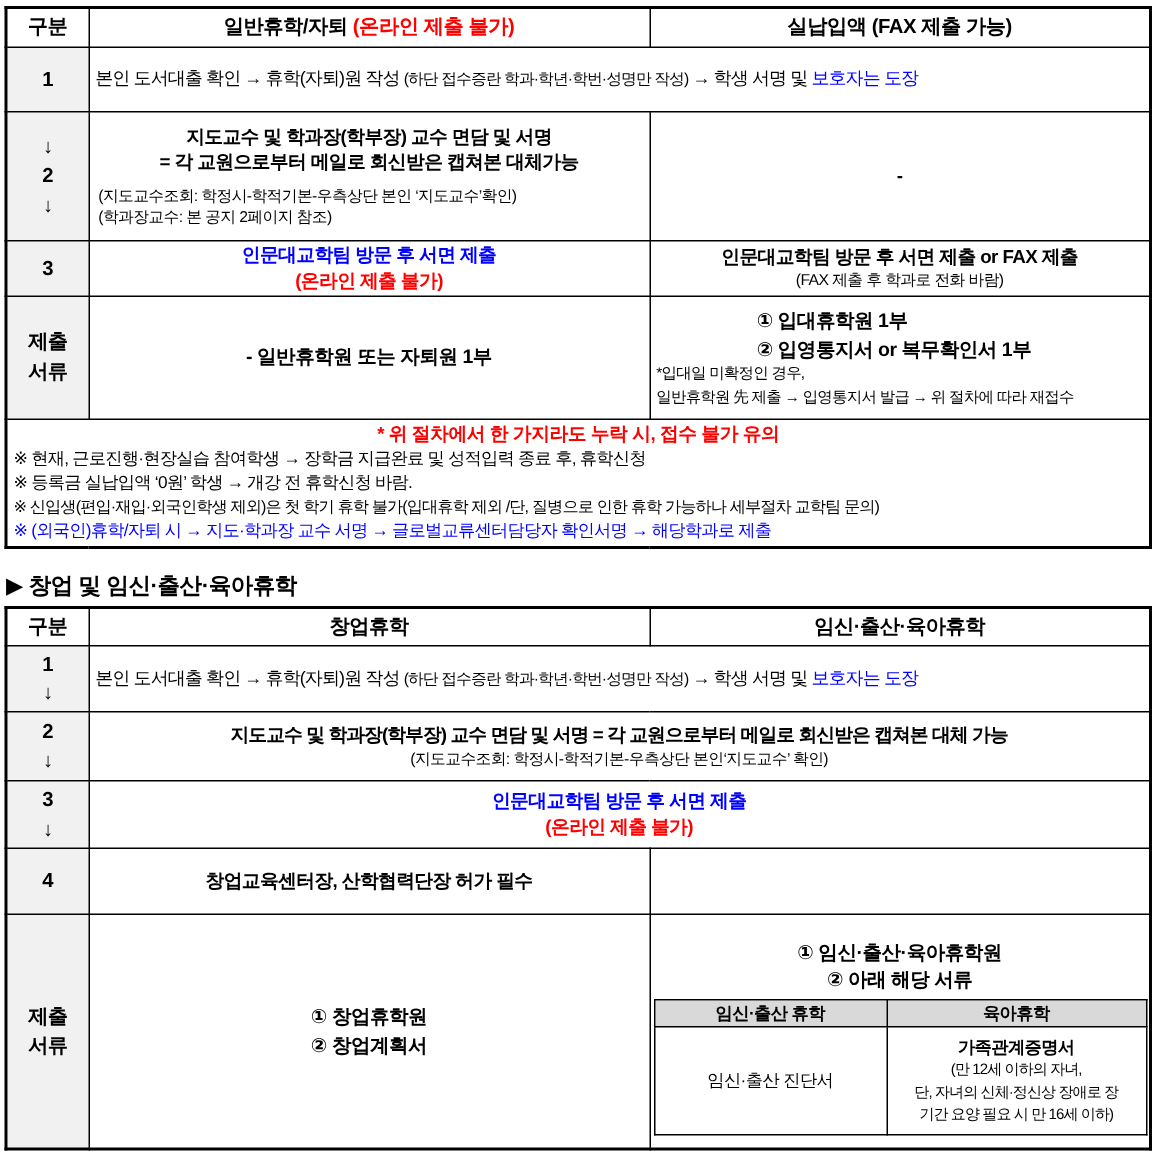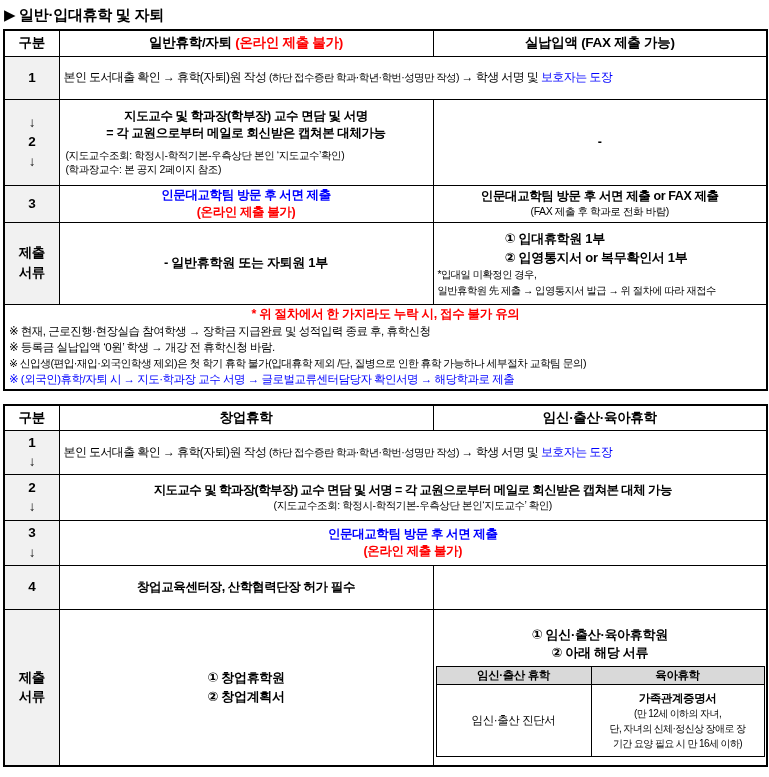--- a/index.html
+++ b/index.html
@@ -33,21 +33,20 @@
   .submit-right-t1{display:flex;flex-direction:column;height:100%;padding:2px 4px;}
   .sr-items{font-size:13px;font-weight:bold;letter-spacing:-0.3px;white-space:pre-line;margin:2px 0 0 67px;line-height:1.45;}
   .sr-note{font-size:10.3px;letter-spacing:-0.5px;white-space:pre-line;margin-top:auto;line-height:1.5;white-space:pre;}
   .gap{height:13px;}
 </style>
 </head>
 <body>
 
 <div class="page">
 
-  <div class="section-title">▶ 일반·입대휴학 및 자퇴</div>
 
   <table class="t">
     <colgroup>
         <col style="width:55px">
         <col style="width:374px">
         <col style="width:334px">
       </colgroup>
 
     <tbody>
         <tr style="height:26px">
@@ -110,20 +109,21 @@
         <div class="note-line">※ 등록금 실납입액 ‘0원’ 학생 → 개강 전 휴학신청 바람.</div>
         <div class="note-line tight">※ 신입생(편입·재입·외국인학생 제외)은 첫 학기 휴학 불가(입대휴학 제외 /단, 질병으로 인한 휴학 가능하나 세부절차 교학팀 문의)</div>
         <div class="note-line blue">※ (외국인)휴학/자퇴 시 → 지도·학과장 교수 서명 → 글로벌교류센터담당자 확인서명 → 해당학과로 제출</div>
       </td>
     </tr>
   </tbody>
     </table>
 
   <div class="gap"></div>
 
+  <div class="section-title">▶ 창업 및 임신·출산·육아휴학</div>
 
   <table class="t">
     <colgroup>
         <col style="width:55px">
         <col style="width:374px">
         <col style="width:334px">
       </colgroup>
 
     <tbody>
         <tr style="height:25px">

